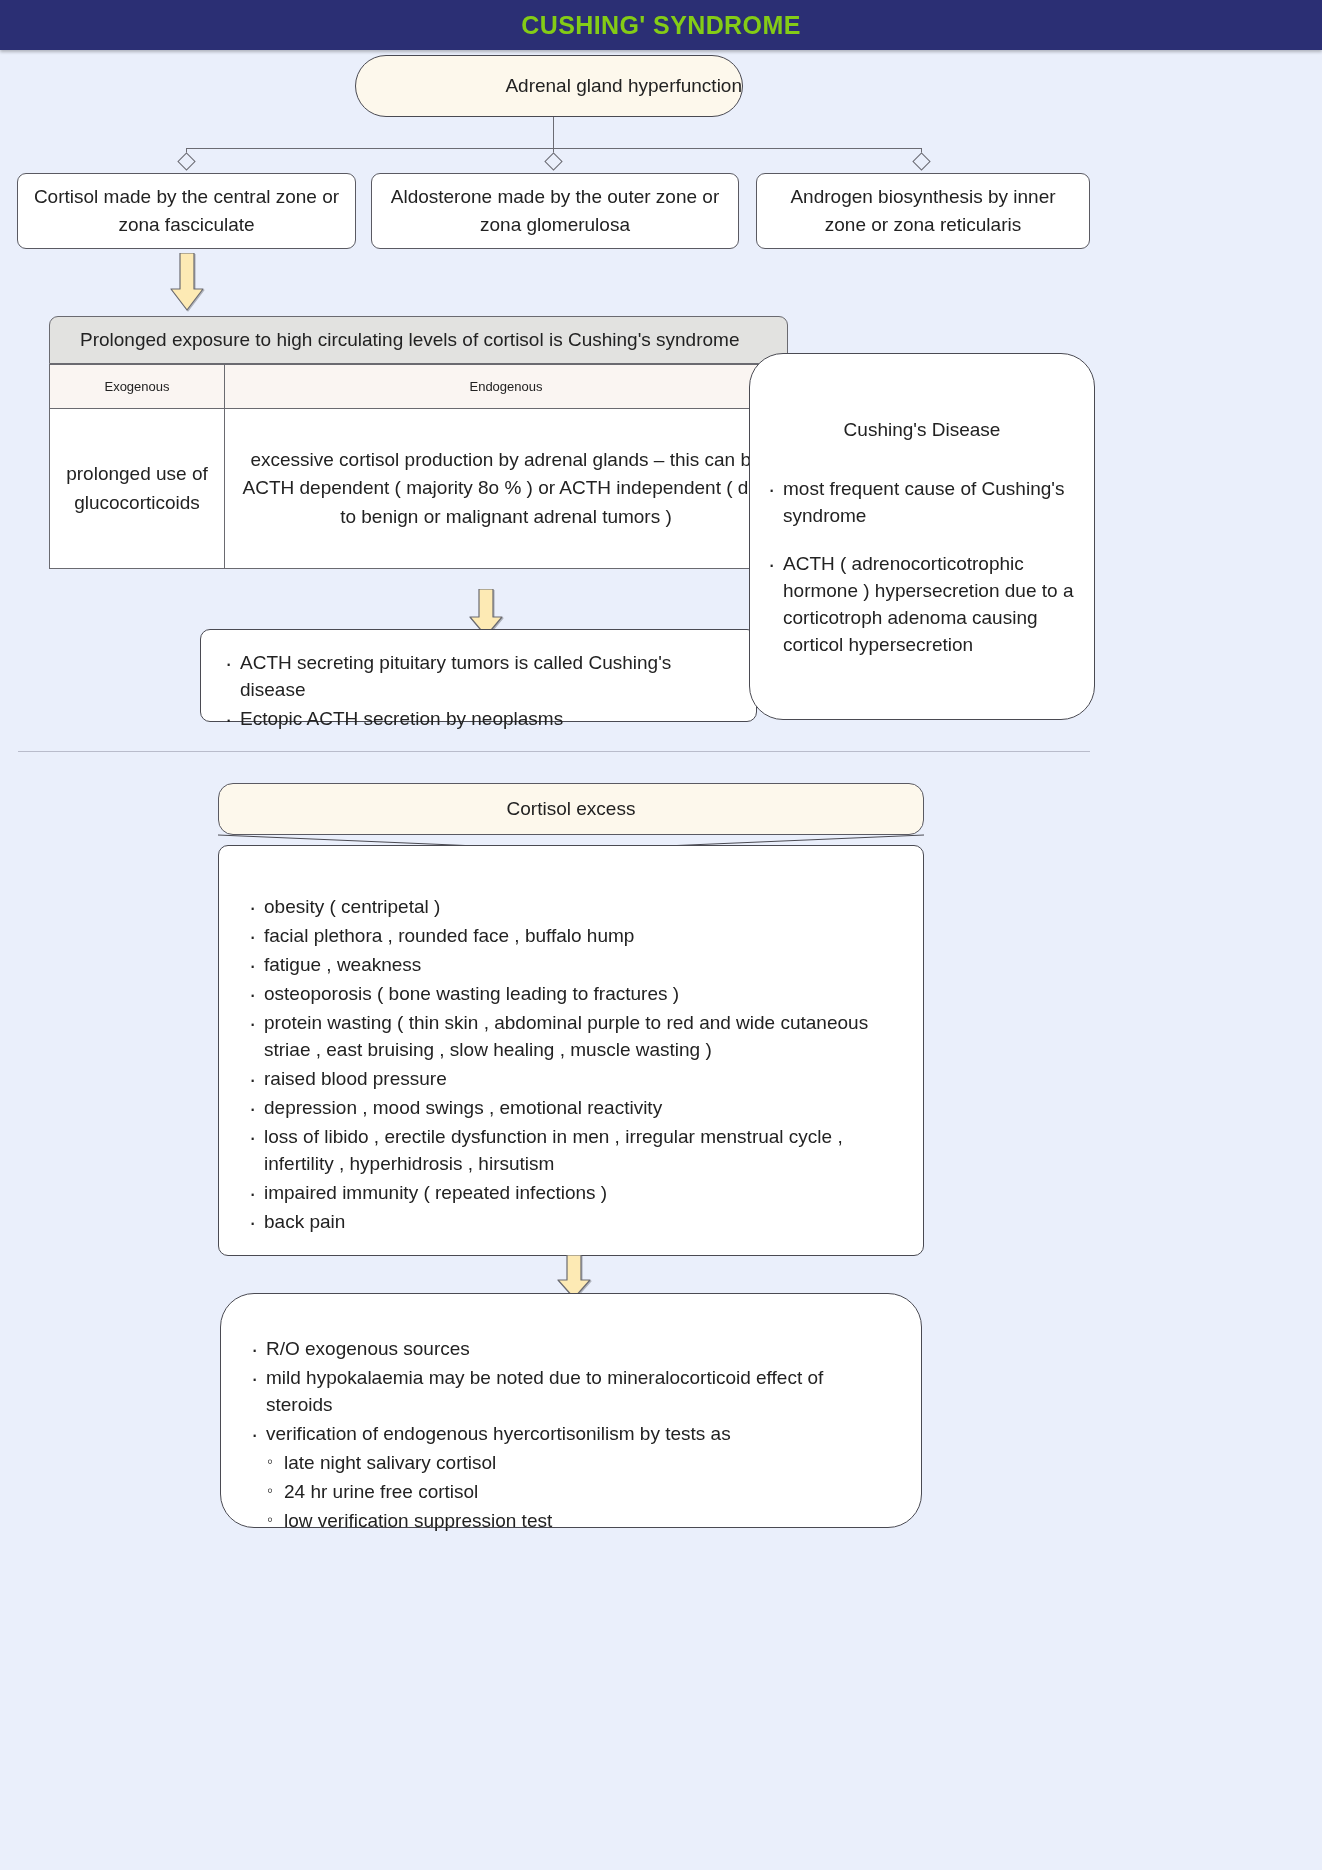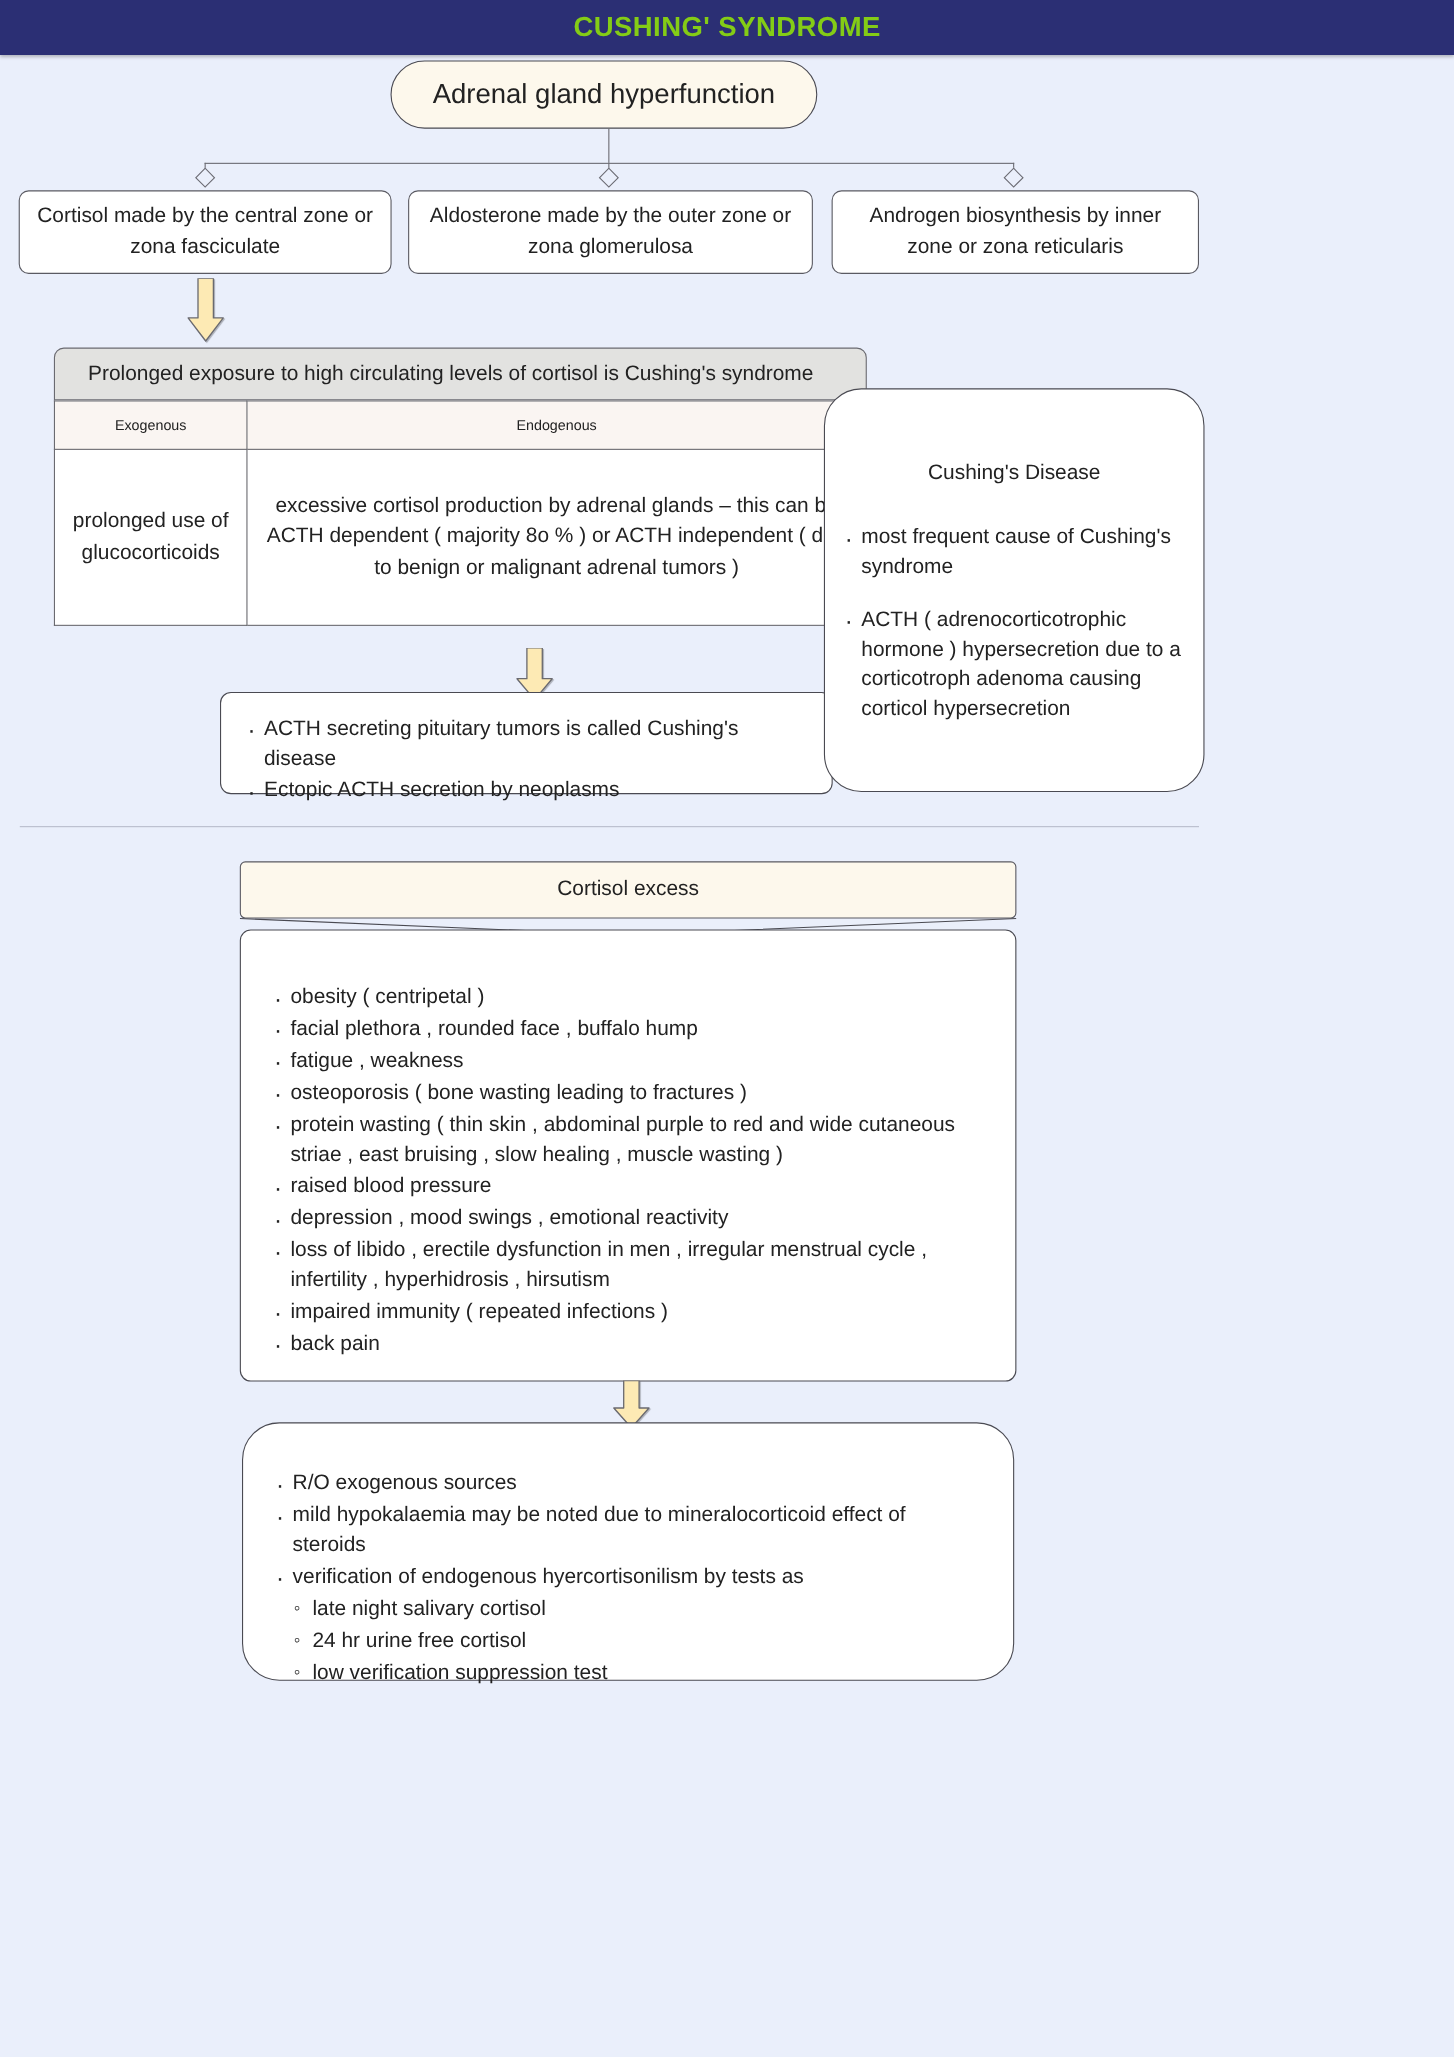--- a/index.html
+++ b/index.html
@@ -21,23 +21,23 @@
   }
   .titlebar .t{
     color:#84cc16; font-size:25px; font-weight:bold; letter-spacing:.4px;
   }
   
   .ellipse{
     position:absolute;
     background:#fdf8ec;
     border:1px solid #4a4a52;
     border-radius:90px;
-    display:flex; align-items:center; justify-content:center;
+    display:flex; align-items:center; justify-content:flex-end;
     text-align:center;
-    font-size:25px;
+    font-size:19px;
   }
   .rbox{
     position:absolute;
     background:#ffffff;
     border:1px solid #5a5a62;
     border-radius:9px;
     display:flex; align-items:center; justify-content:center;
     text-align:center;
     font-size:19px; line-height:1.5;
     padding:6px 12px;
@@ -92,21 +92,21 @@
     vertical-align:middle;
     font-weight:normal;
   }
   .tbl th{ background:#faf5f2; height:44px; font-size:13px;}
   .tbl td{ height:160px; padding:8px 10px; line-height:1.5; }
   
   .banner{
     position:absolute;
     background:#fdf8ec;
     border:1px solid #5a5a62;
-    border-radius:5px;
+    border-radius:15px;
     display:flex; align-items:center; justify-content:center;
     font-size:19px;
   }
   .banner-tails{ position:absolute; pointer-events:none; }
   
   ul.bl{ list-style:none; margin:0; padding:0; }
   ul.bl li{
     position:relative;
     padding-left:17px;
     margin:0 0 2px 0;

